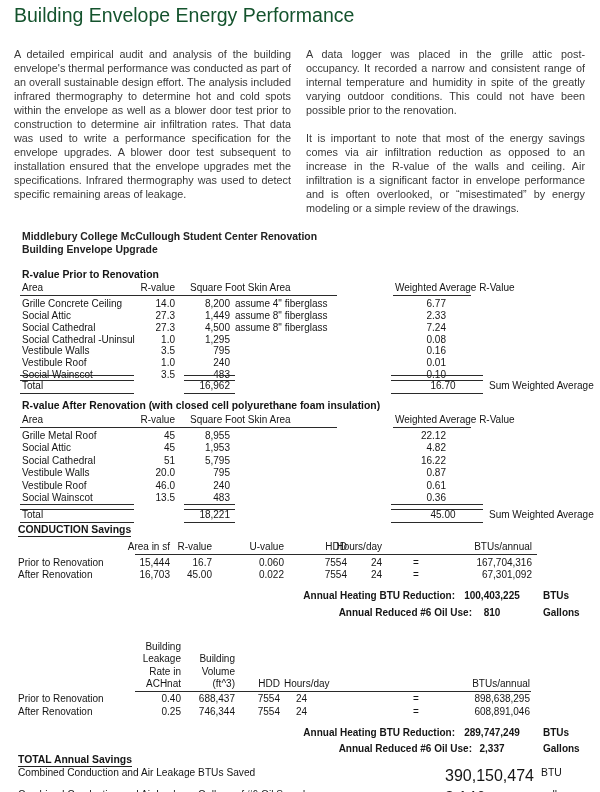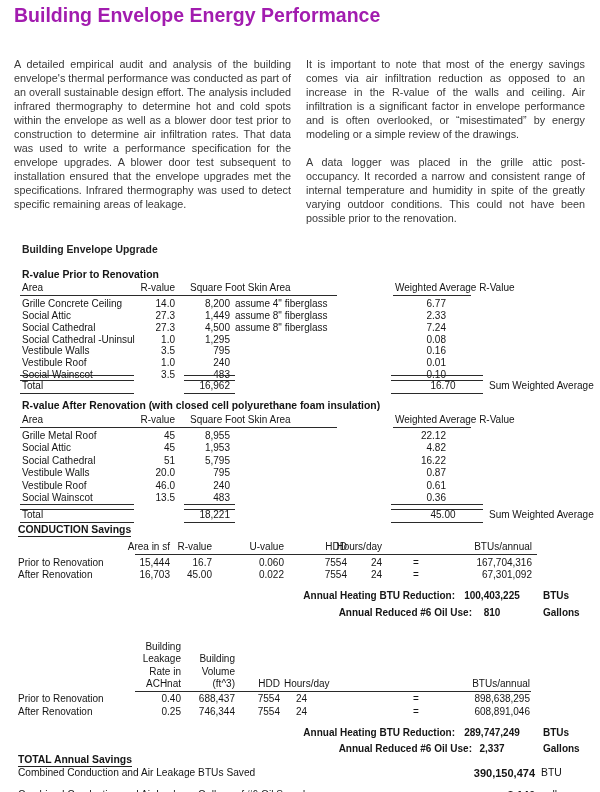--- a/index.html
+++ b/index.html
@@ -2,21 +2,21 @@
 <html><head>
 <meta charset="utf-8">
 <style>
   html,body{margin:0;padding:0;background:#fff;}
   .page{position:relative;width:600px;height:792px;overflow:hidden;background:#fff;
         font-family:"Liberation Sans",sans-serif;color:#111;}
   .abs{position:absolute;white-space:nowrap;}
   .b{font-weight:bold;}
   .doc-title{position:absolute;left:14px;top:4px;font-size:19.5px;letter-spacing:0;}
   .para{position:absolute;top:47px;font-size:10.8px;line-height:14px;color:#383838;text-align:justify;}
-  .para p{margin:10px 0 14px 0;}
+  .para p{margin:0 0 14px 0;}
   .col-l{left:14px;width:277px;}
   .col-r{left:306px;width:279px;}
   .subject{position:absolute;left:22px;font-size:10.4px;font-weight:bold;color:#222;}
   .tbl{position:absolute;left:0;width:600px;font-size:10px;color:#151515;}
   .tbl-title{position:absolute;left:22px;top:0;font-size:10.4px;font-weight:bold;text-align:center;}
   .sec-title{position:absolute;left:18px;top:0;font-size:10.4px;font-weight:bold;
              border-bottom:1px solid #222;padding-bottom:1px;}
   .row{position:absolute;left:0;width:600px;height:13px;}
   .line{position:absolute;height:1px;background:#2a2a2a;}
   .dline{position:absolute;height:4px;border-top:1px solid #2a2a2a;border-bottom:1px solid #2a2a2a;}
@@ -49,38 +49,39 @@
   .l-lb{left:18px}
   .l-ach{left:121px;width:60px;text-align:right}
   .l-vol{left:175px;width:60px;text-align:right}
   .l-hdd{left:240px;width:40px;text-align:right}
   .l-hr{left:267px;width:40px;text-align:right}
   .l-hrh{left:284px}
   .l-eq{left:413px}
   .l-b{left:440px;width:90px;text-align:right}
   
   .tt-lb{left:18px;font-size:10.2px}
-  .tt-v{left:445px;width:90px;text-align:right;font-weight:bold;font-size:11px}
+  .tt-v{left:445px;width:90px;text-align:left;font-weight:normal;font-size:16px}
   .tt-u{left:541px;font-weight:normal;font-size:10.4px}
 </style>
 </head>
 <body>
 
 <div class="page">
 
-  <div class="doc-title b" style="font-weight:700;color:#a21caf;">Building Envelope Energy Performance</div>
+  <div class="doc-title b" style="font-weight:400;color:#14532d;">Building Envelope Energy Performance</div>
 
   <div class="para col-l">
     <p>A detailed empirical audit and analysis of the building envelope's thermal performance was conducted as part of an overall sustainable design effort. The analysis included infrared thermography to determine hot and cold spots within the envelope as well as a blower door test prior to construction to determine air infiltration rates. That data was used to write a performance specification for the envelope upgrades. A blower door test subsequent to installation ensured that the envelope upgrades met the specifications. Infrared thermography was used to detect specific remaining areas of leakage.</p>
   </div>
   <div class="para col-r">
+    <p>A data logger was placed in the grille attic post-occupancy. It recorded a narrow and consistent range of internal temperature and humidity in spite of the greatly varying outdoor conditions. This could not have been possible prior to the renovation.</p>
     <p>It is important to note that most of the energy savings comes via air infiltration reduction as opposed to an increase in the R-value of the walls and ceiling. Air infiltration is a significant factor in envelope performance and is often overlooked, or “misestimated” by energy modeling or a simple review of the drawings.</p>
-    <p>A data logger was placed in the grille attic post-occupancy. It recorded a narrow and consistent range of internal temperature and humidity in spite of the greatly varying outdoor conditions. This could not have been possible prior to the renovation.</p>
-  </div>
-
+  </div>
+
+  <div class="subject" style="top:231px">Middlebury College McCullough Student Center Renovation</div>
   <div class="subject" style="top:244px">Building Envelope Upgrade</div>
 
   <div class="tbl" style="top:269px;height:131px">
     <div class="tbl-title">R-value Prior to Renovation</div>
     <div class="row" style="top:13px">
       <span class="abs ca">Area</span>
       <span class="abs crv">R-value</span>
       <span class="abs h-sq">Square Foot Skin Area</span>
       <span class="abs h-wv">Weighted Average R-Value</span>
     </div>

